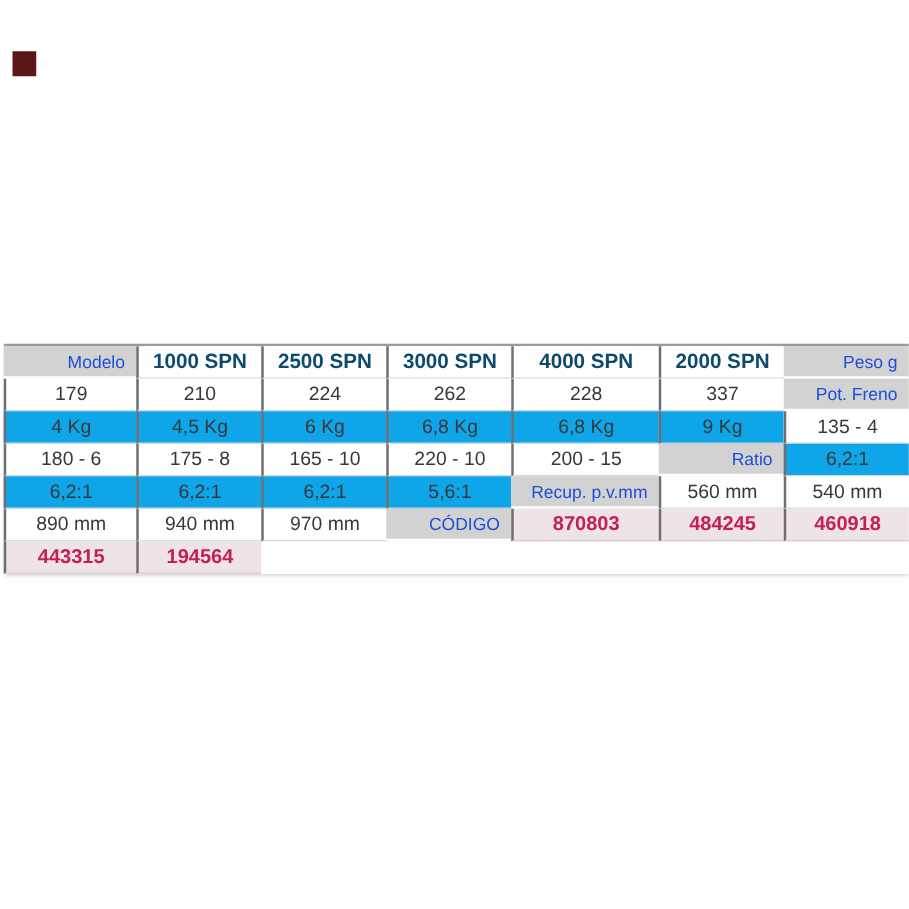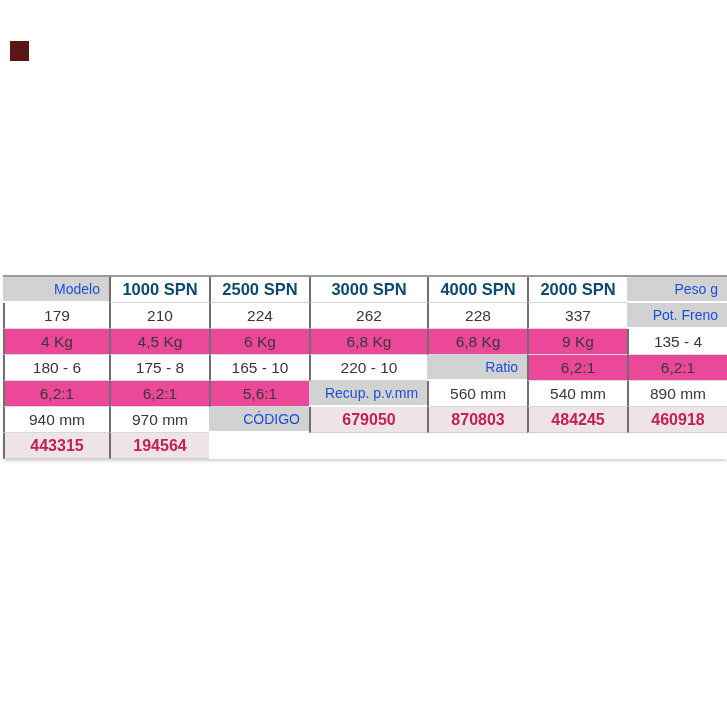--- a/index.html
+++ b/index.html
@@ -38,21 +38,21 @@
   }
   .cell {
     display: flex; align-items: center; justify-content: center;
     font-size: 15.5px;
     color: #383838;
     border-left: 2px solid #6f6f6f;
     border-bottom: 1px solid #d8d8d8;
     white-space: nowrap;
   }
   .bg-white { background: #ffffff; }
-  .bg-gray  { background: #ec4899; }
+  .bg-gray  { background: #0ea5e9; }
   .head {
     background: #ffffff;
     font-weight: bold;
     font-size: 16.5px;
     color: #0c4a6e;
   }
   .code {
     background: #eee3e6;
     font-weight: bold;
     font-size: 16px;
@@ -88,35 +88,35 @@
   <div class="cell bg-gray">6 Kg</div>
   <div class="cell bg-gray">6,8 Kg</div>
   <div class="cell bg-gray">6,8 Kg</div>
   <div class="cell bg-gray">9 Kg</div>
 
   <div class="cell bg-white">135 - 4</div>
   <div class="cell bg-white">180 - 6</div>
   <div class="cell bg-white">175 - 8</div>
   <div class="cell bg-white">165 - 10</div>
   <div class="cell bg-white">220 - 10</div>
+  <div class="cell bg-white">200 - 15</div>
 
   <div class="lab">Ratio</div>
   <div class="cell bg-gray">6,2:1</div>
   <div class="cell bg-gray">6,2:1</div>
   <div class="cell bg-gray">6,2:1</div>
   <div class="cell bg-gray">6,2:1</div>
   <div class="cell bg-gray">5,6:1</div>
 
   <div class="lab">Recup. p.v.mm</div>
   <div class="cell bg-white">560 mm</div>
   <div class="cell bg-white">540 mm</div>
   <div class="cell bg-white">890 mm</div>
   <div class="cell bg-white">940 mm</div>
   <div class="cell bg-white">970 mm</div>
 
   <div class="lab">CÓDIGO</div>
-  <div class="cell code">679050</div>
   <div class="cell code">870803</div>
   <div class="cell code">484245</div>
   <div class="cell code">460918</div>
   <div class="cell code">443315</div>
   <div class="cell code">194564</div>
 </div>
 
 </body></html>

